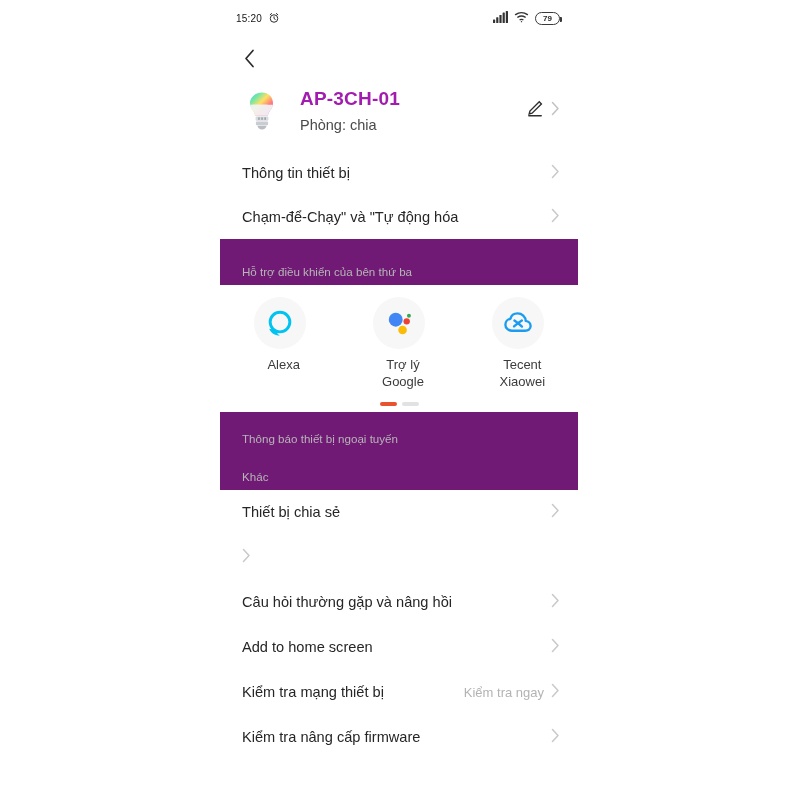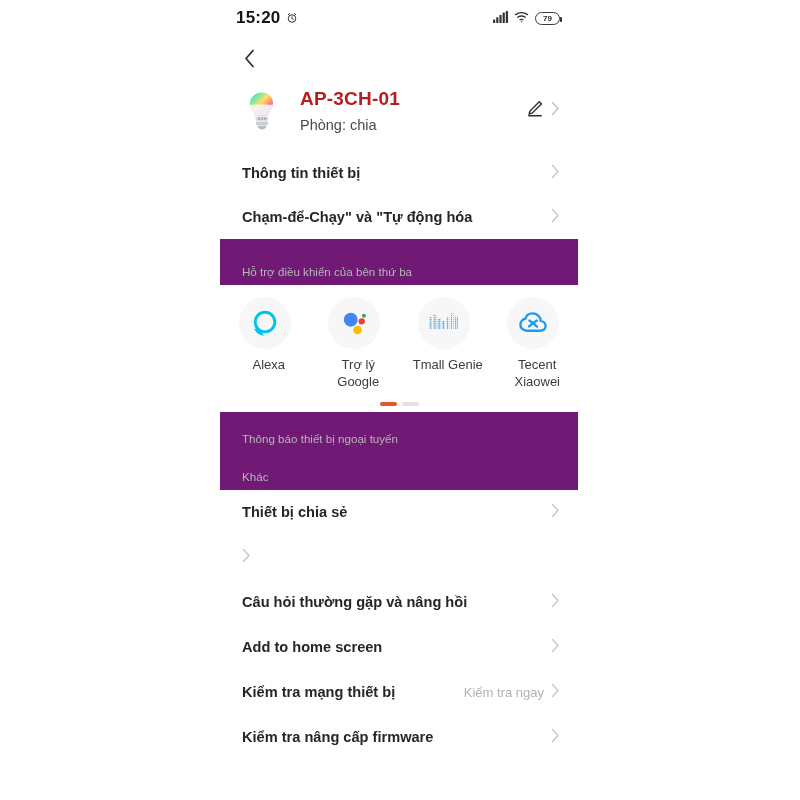--- a/index.html
+++ b/index.html
@@ -20,21 +20,21 @@
   }
 
   
   .statusbar {
     height: 36px;
     display: flex; align-items: center;
     padding: 0 18px 0 16px;
     color: #1c1c1c;
   }
   .status-time {
-    font-size: 17px; font-weight: 700; letter-spacing: .2px;
+    font-size: 10px; font-weight: 400; letter-spacing: .2px;
     color: #151515;
   }
   .alarm-icon { margin-left: 6px; display:flex; align-items:center; }
   .status-right {
     margin-left: auto; display: flex; align-items: center; gap: 6px;
   }
   .battery {
     display:flex; align-items:center; justify-content:center;
     width: 25px; height: 13px;
     border: 1.4px solid #3a3a3a; border-radius: 7px;
@@ -55,40 +55,40 @@
 
   
   .device-header {
     display: flex; align-items: center;
     padding: 8px 18px 18px 22px;
     cursor: pointer;
   }
   .bulb-wrap { width: 40px; display:flex; justify-content:center; }
   .device-text { margin-left: 18px; flex: 1; }
   .device-name {
-    font-size: 19px; font-weight: 700; color: #b91c1c; letter-spacing: .2px;
+    font-size: 19px; font-weight: 700; color: #a21caf; letter-spacing: .2px;
   }
   .device-room {
     font-size: 14.5px; color: #4a4a4a; margin-top: 7px;
   }
   .header-actions { display:flex; align-items:center; gap: 7px; }
 
   
   .list { background: #ffffff; }
   .row {
     position: relative;
     display:flex; align-items:center;
     min-height: 45px;
     padding: 0 18px 0 22px;
     background:#fff;
     cursor: pointer;
   }
   .row-tall { min-height: 44px; }
   .row-label {
-    font-size: 14.6px; color: #262626; flex: 1; font-weight: bold;
+    font-size: 14.6px; color: #262626; flex: 1;
   }
   .row-value {
     font-size: 13px; color: #b3b3b3; margin-right: 7px;
   }
   .chev { flex-shrink:0; }
 
   
   .section-band {
     background: #701a75;
     display:flex; align-items:flex-end;
@@ -262,36 +262,20 @@
             <svg width="30" height="30" viewBox="0 0 32 32">
               <circle cx="12.5" cy="12.5" r="7.4" fill="#4285f4"></circle>
               <circle cx="24.2" cy="14.2" r="3.4" fill="#ea4335"></circle>
               <circle cx="19.8" cy="23.4" r="4.6" fill="#fbbc05"></circle>
               <circle cx="26.6" cy="8.2" r="2.1" fill="#34a853"></circle>
             </svg>
           </span>
           <span class="tp-label">Trợ lý Google</span>
         </div>
 
-        <div class="tp-item">
-          <span class="tp-circle">
-            <svg width="32" height="26" viewBox="0 0 34 26">
-              <defs>
-                <pattern id="dots" width="2.2" height="2.2" patternUnits="userSpaceOnUse">
-                  <circle cx="0.8" cy="0.8" r="0.72" fill="#1a8fe3"></circle>
-                </pattern>
-                <clipPath id="wave">
-                  <path d="M1 6.5h3.2v13H1zM5.6 3.5h3.2v16H5.6zM10.2 8.5h3.2v11h-3.2zM14.8 11h3.2v8.5h-3.2zM19.4 7h3.2v12.5h-3.2zM24 2h3.2v17.5H24zM28.6 5.5h3.2v14h-3.2z"></path>
-                </clipPath>
-              </defs>
-              <rect x="0" y="0" width="34" height="26" fill="url(#dots)" clip-path="url(#wave)"></rect>
-            </svg>
-          </span>
-          <span class="tp-label">Tmall Genie</span>
-        </div>
 
         <div class="tp-item">
           <span class="tp-circle">
             <svg width="32" height="26" viewBox="0 0 34 26" fill="none" stroke="#1a9cf0" stroke-width="2.5" stroke-linecap="round" stroke-linejoin="round">
               <path d="M10.6 21.2c-4 0-7-2.8-7-6.4 0-3.2 2.3-5.8 5.4-6.3C9.8 5.1 12.9 2.8 16.6 2.8c4.7 0 8.4 3.5 8.6 8 3 .3 5.2 2.7 5.2 5.5 0 3.1-2.6 4.9-5.8 4.9Z"></path>
               <path d="M12.8 16.6c2.6-2.3 5.4-4.4 8.3-6.2"></path>
               <path d="M13.2 10.4c2.8 1.9 5.5 4 8 6.4"></path>
             </svg>
           </span>
           <span class="tp-label">Tecent Xiaowei</span>

